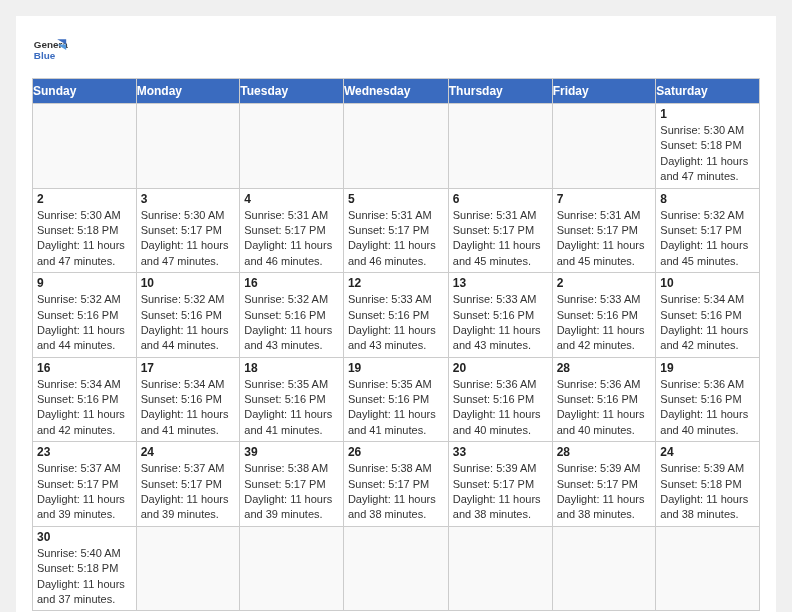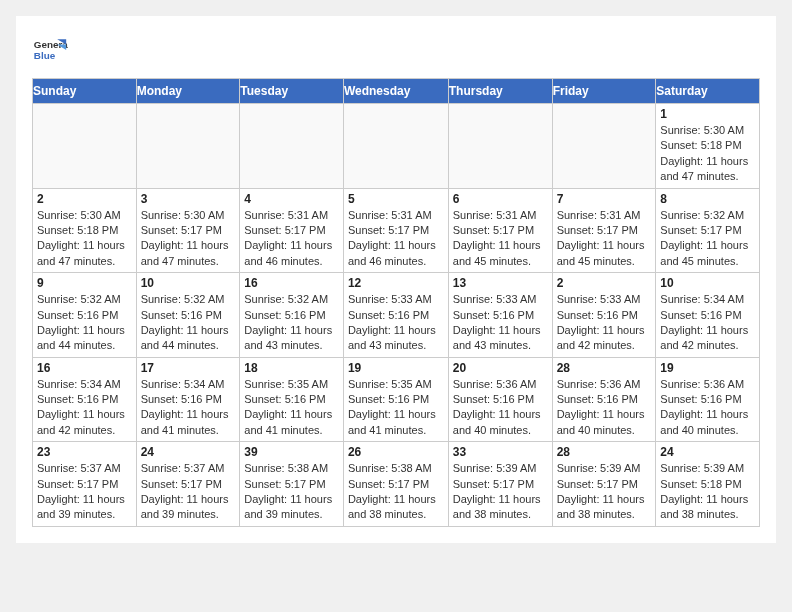--- a/index.html
+++ b/index.html
@@ -327,15 +327,30 @@
 and 38 minutes.</div>
           </td>
           <td>
             <span class="day-number">24</span>
             <div class="day-info" style="white-space: pre-line;">Sunrise: 5:39 AM
 Sunset: 5:18 PM
 Daylight: 11 hours
 and 38 minutes.</div>
           </td>
         </tr>
+        <tr>
+          <td>
+            <span class="day-number">30</span>
+            <div class="day-info" style="white-space: pre-line;">Sunrise: 5:40 AM
+Sunset: 5:18 PM
+Daylight: 11 hours
+and 37 minutes.</div>
+          </td>
+          <td class="empty"></td>
+          <td class="empty"></td>
+          <td class="empty"></td>
+          <td class="empty"></td>
+          <td class="empty"></td>
+          <td class="empty"></td>
+        </tr>
       </tbody>
   </table>
 </div>
 
 </body></html>

